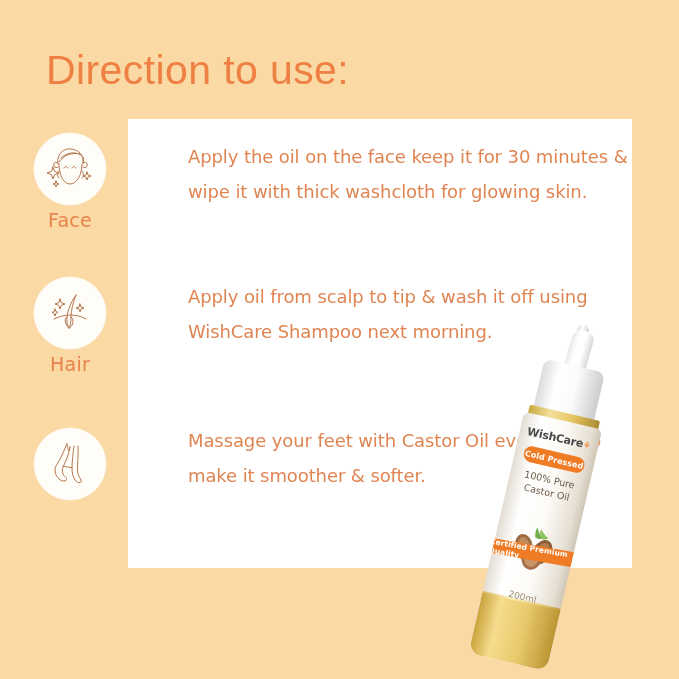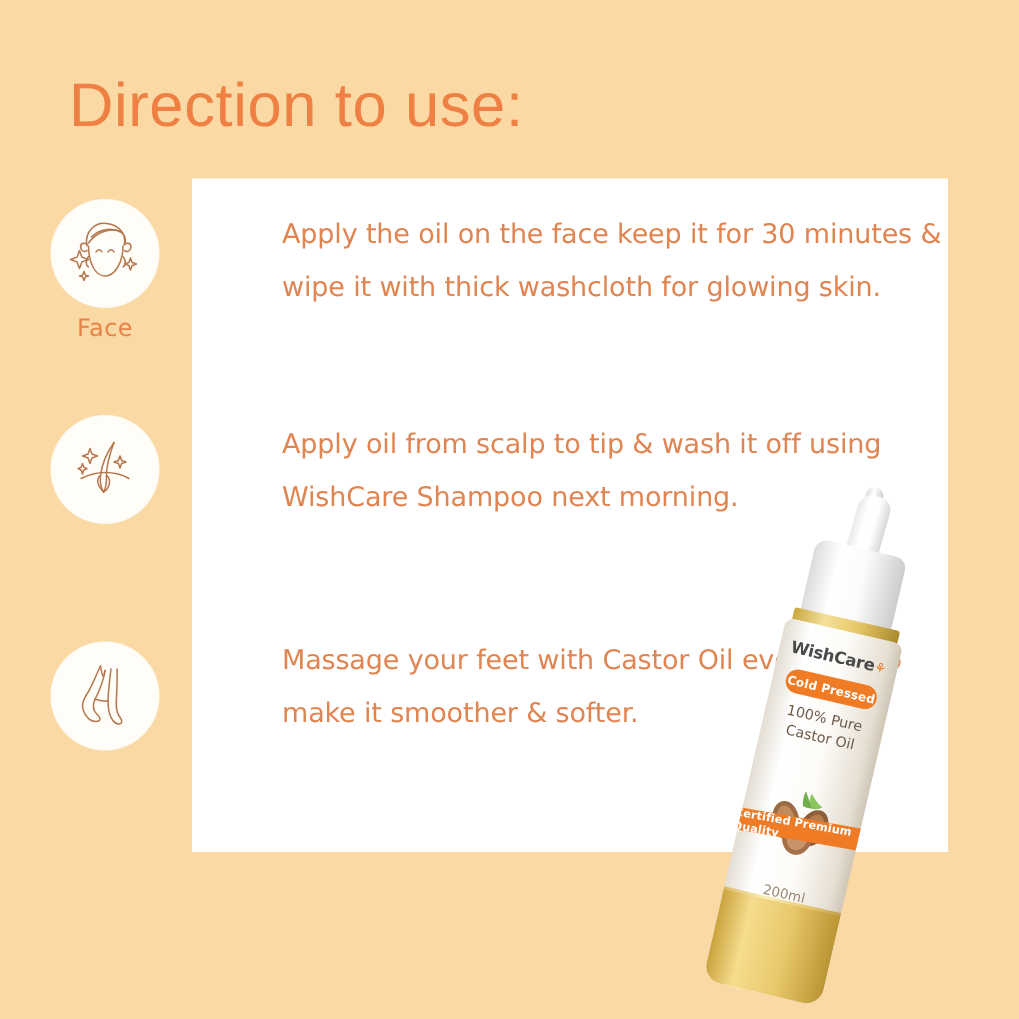--- a/index.html
+++ b/index.html
@@ -42,21 +42,21 @@
   .icon-circle{
     width:72px;height:72px;border-radius:50%;
     background:#fffdf8;
     margin:0 auto;
     display:flex;align-items:center;justify-content:center;
     box-shadow:0 0 0 0.5px rgba(255,255,255,.6);
   }
   .icon-circle svg{display:block;}
   .icon-label{
     margin-top:4px;
-    font-size:16px;
+    font-size:19px;
     color:#e8834b;
     font-family:"DejaVu Sans", sans-serif;
     letter-spacing:.3px;
   }
 
   
   .para{
     position:absolute;
     left:145px;
     color:#e08552;
@@ -201,20 +201,21 @@
             <path d="M34 10 C29 17, 26 24, 25 32 C24.5 36, 25 40, 27 43"></path>
             <path d="M34 10 C31 18, 29 25, 29 32 C29 37, 28.5 41, 27 43"></path>
             <path d="M25 32 C23 33, 22.5 36, 24 39 C25 41, 26.5 42.5, 27 43"></path>
             <path d="M29 32 C31 33, 31.5 36, 30.5 39 C29.8 41, 28 42.5, 27 43"></path>
             <path d="M18 14 L19.3 17.7 L23 19 L19.3 20.3 L18 24 L16.7 20.3 L13 19 L16.7 17.7 Z"></path>
             <path d="M38 19 L39.1 22 L42 23 L39.1 24 L38 27 L36.9 24 L34 23 L36.9 22 Z"></path>
             <path d="M13 24 L13.9 26.5 L16 27.4 L13.9 28.3 L13 31 L12.1 28.3 L10 27.4 L12.1 26.5 Z"></path>
           </g>
         </svg>
       </div>
+      <div class="icon-label">Hair</div>
     </div>
 
     <div class="icon-item body">
       <div class="icon-circle">
         <svg width="56" height="56" viewBox="0 0 56 56">
           <g fill="none" stroke="#b5764e" stroke-width="1" stroke-linecap="round" stroke-linejoin="round">
             <path d="M25 8 C22 14, 20 20, 17 25 C15 28, 13 31, 13 34 C13 38, 15 41, 17 43 C18.5 44.5, 20 45, 22 45 C24 45, 25 44, 24.5 42.5 C24 41, 22 40, 21 38 C20 36, 20 33, 21.5 30 C24 25, 27 18, 28 11"></path>
             <path d="M25 8 C26 14, 27 18, 28 11"></path>
             <path d="M32 10 C31 18, 30 26, 30 32 C30 37, 31 41, 33 44 C34.5 46, 36.5 47, 38 46.5 C39.5 46, 39.5 44.5, 38.5 43 C37 41, 35.5 38, 35.5 34 C35.5 28, 36.5 18, 36 10"></path>
             <path d="M21 30 C24 31, 27 31.5, 30 31.5"></path>

